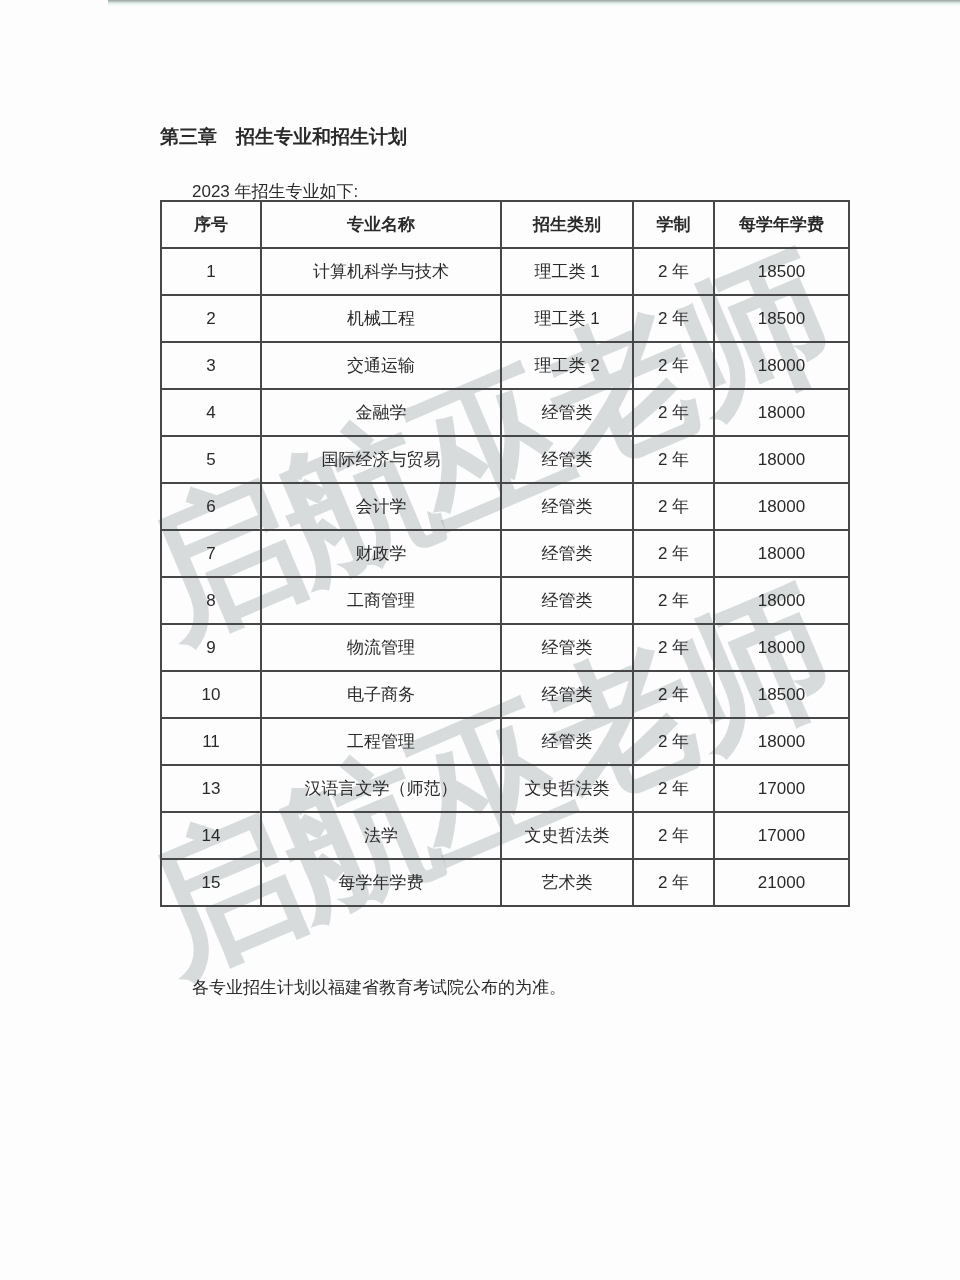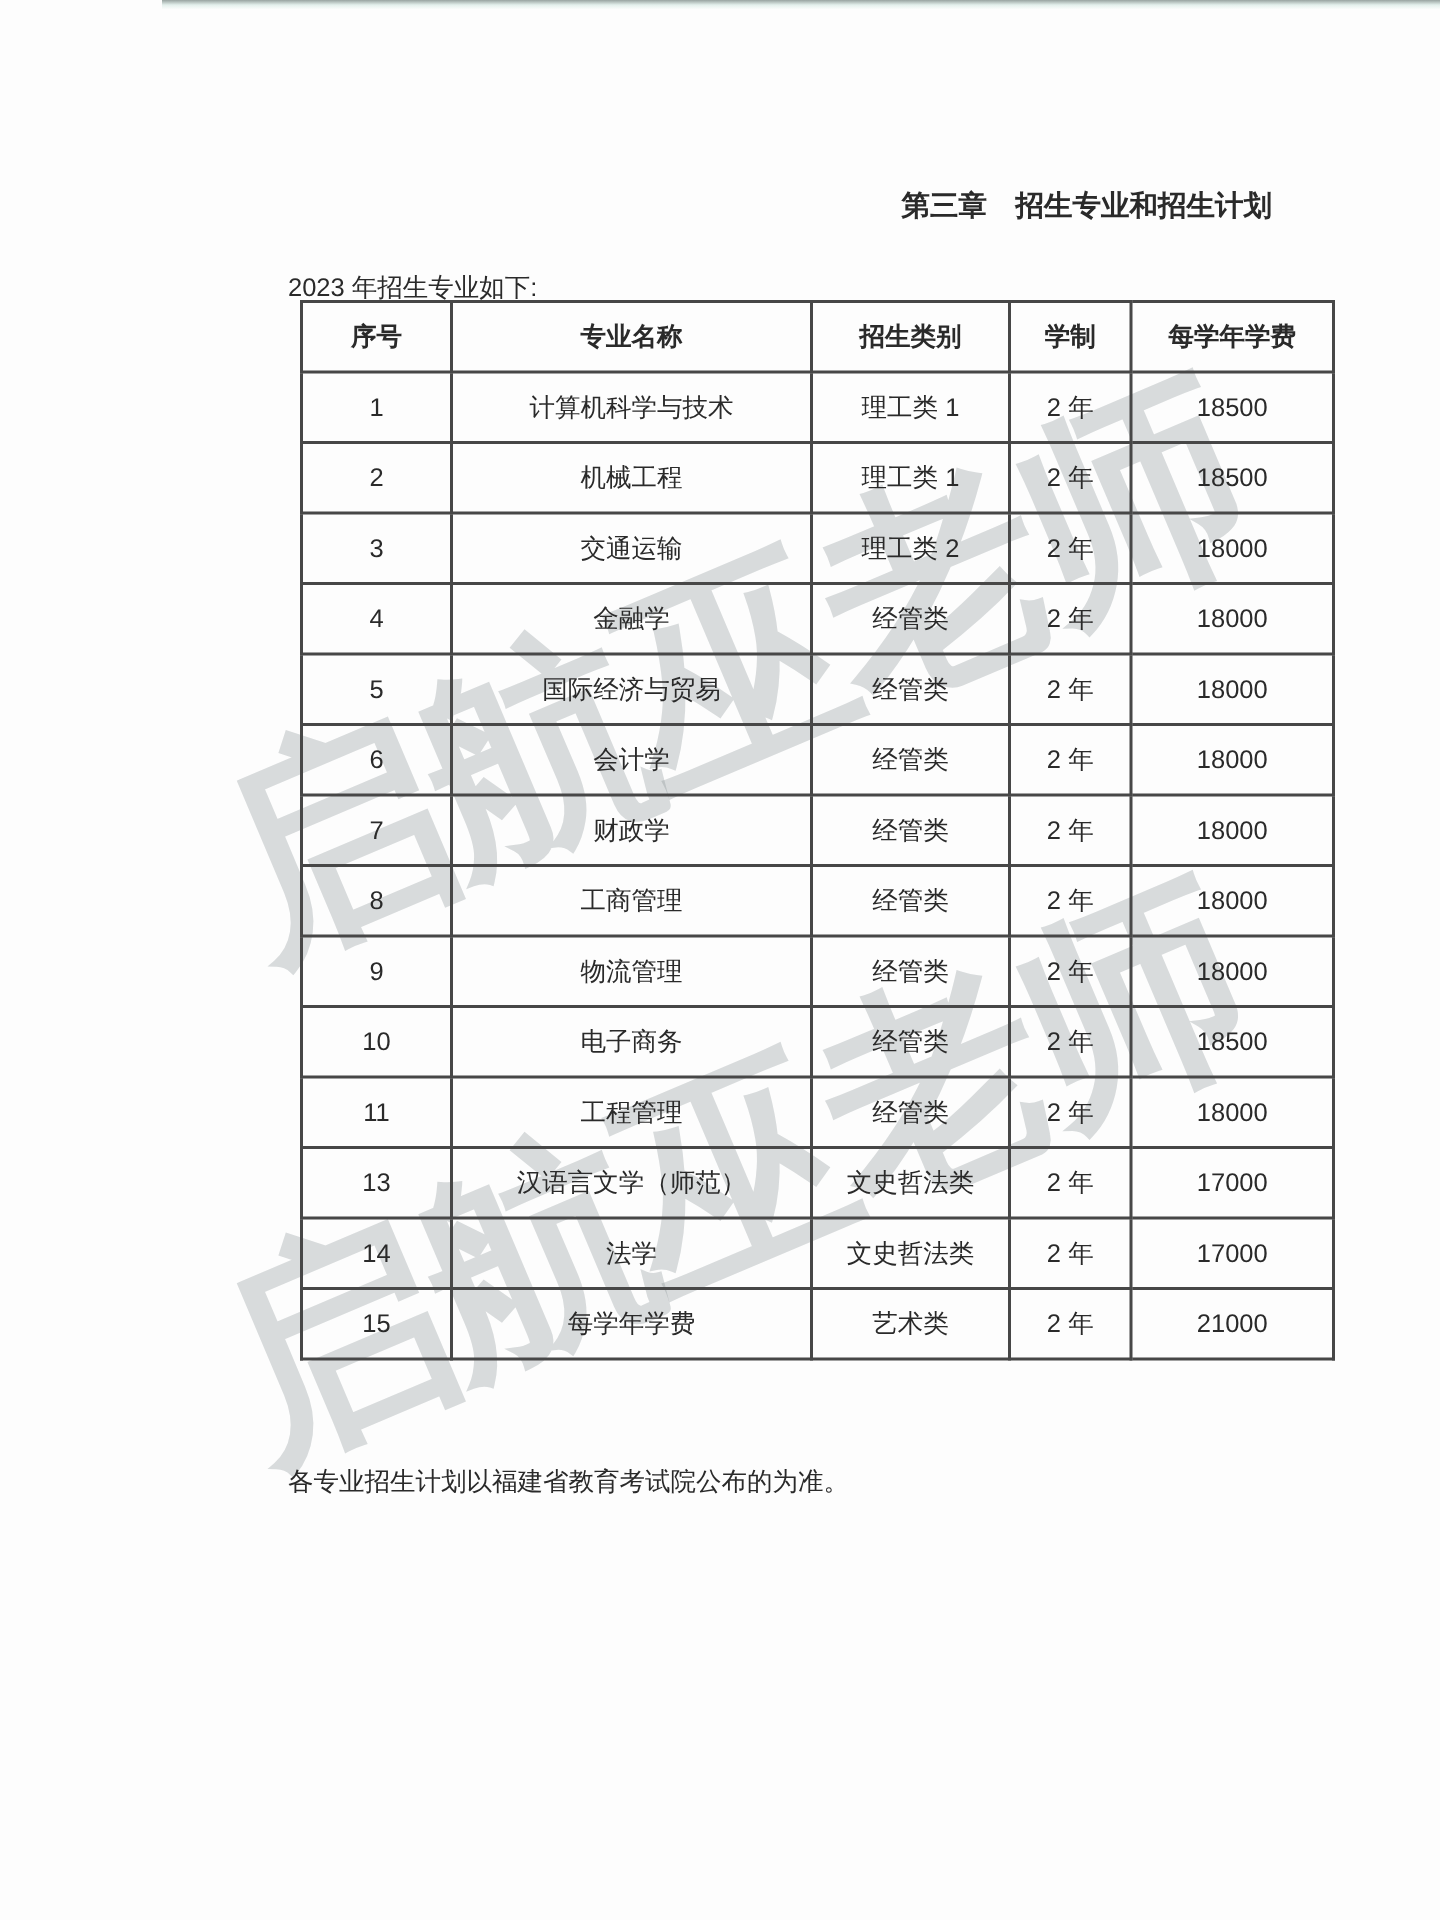--- a/index.html
+++ b/index.html
@@ -27,21 +27,21 @@
     color: rgba(123, 133, 138, 0.28);
     transform: rotate(-23deg);
     pointer-events: none;
     user-select: none;
   }
   #wm1 { left: 128px; top: 348px; }
   #wm2 { left: 128px; top: 683px; }
   .doc-title {
     position: absolute;
     left: 160px; top: 124px; width: 688px;
-    text-align: right;
+    text-align: left;
     font-size: 19px;
     font-weight: bold;
     z-index: 2;
   }
   .intro-line {
     position: absolute;
     left: 192px; top: 180px;
     font-size: 17px;
     z-index: 2;
   }
@@ -53,21 +53,20 @@
     font-family: Liberation Serif, serif;
   }
   table.majors {
     position: absolute;
     left: 160px; top: 200px;
     width: 688px;
     border-collapse: collapse;
     table-layout: fixed;
     z-index: 2;
     background: transparent;
-    margin-left: 40px;
   }
   table.majors th, table.majors td {
     border: 2px solid #474747;
     height: 47px;
     text-align: center;
     vertical-align: middle;
     font-size: 17px;
     padding: 0 2px;
     background: transparent;
   }

